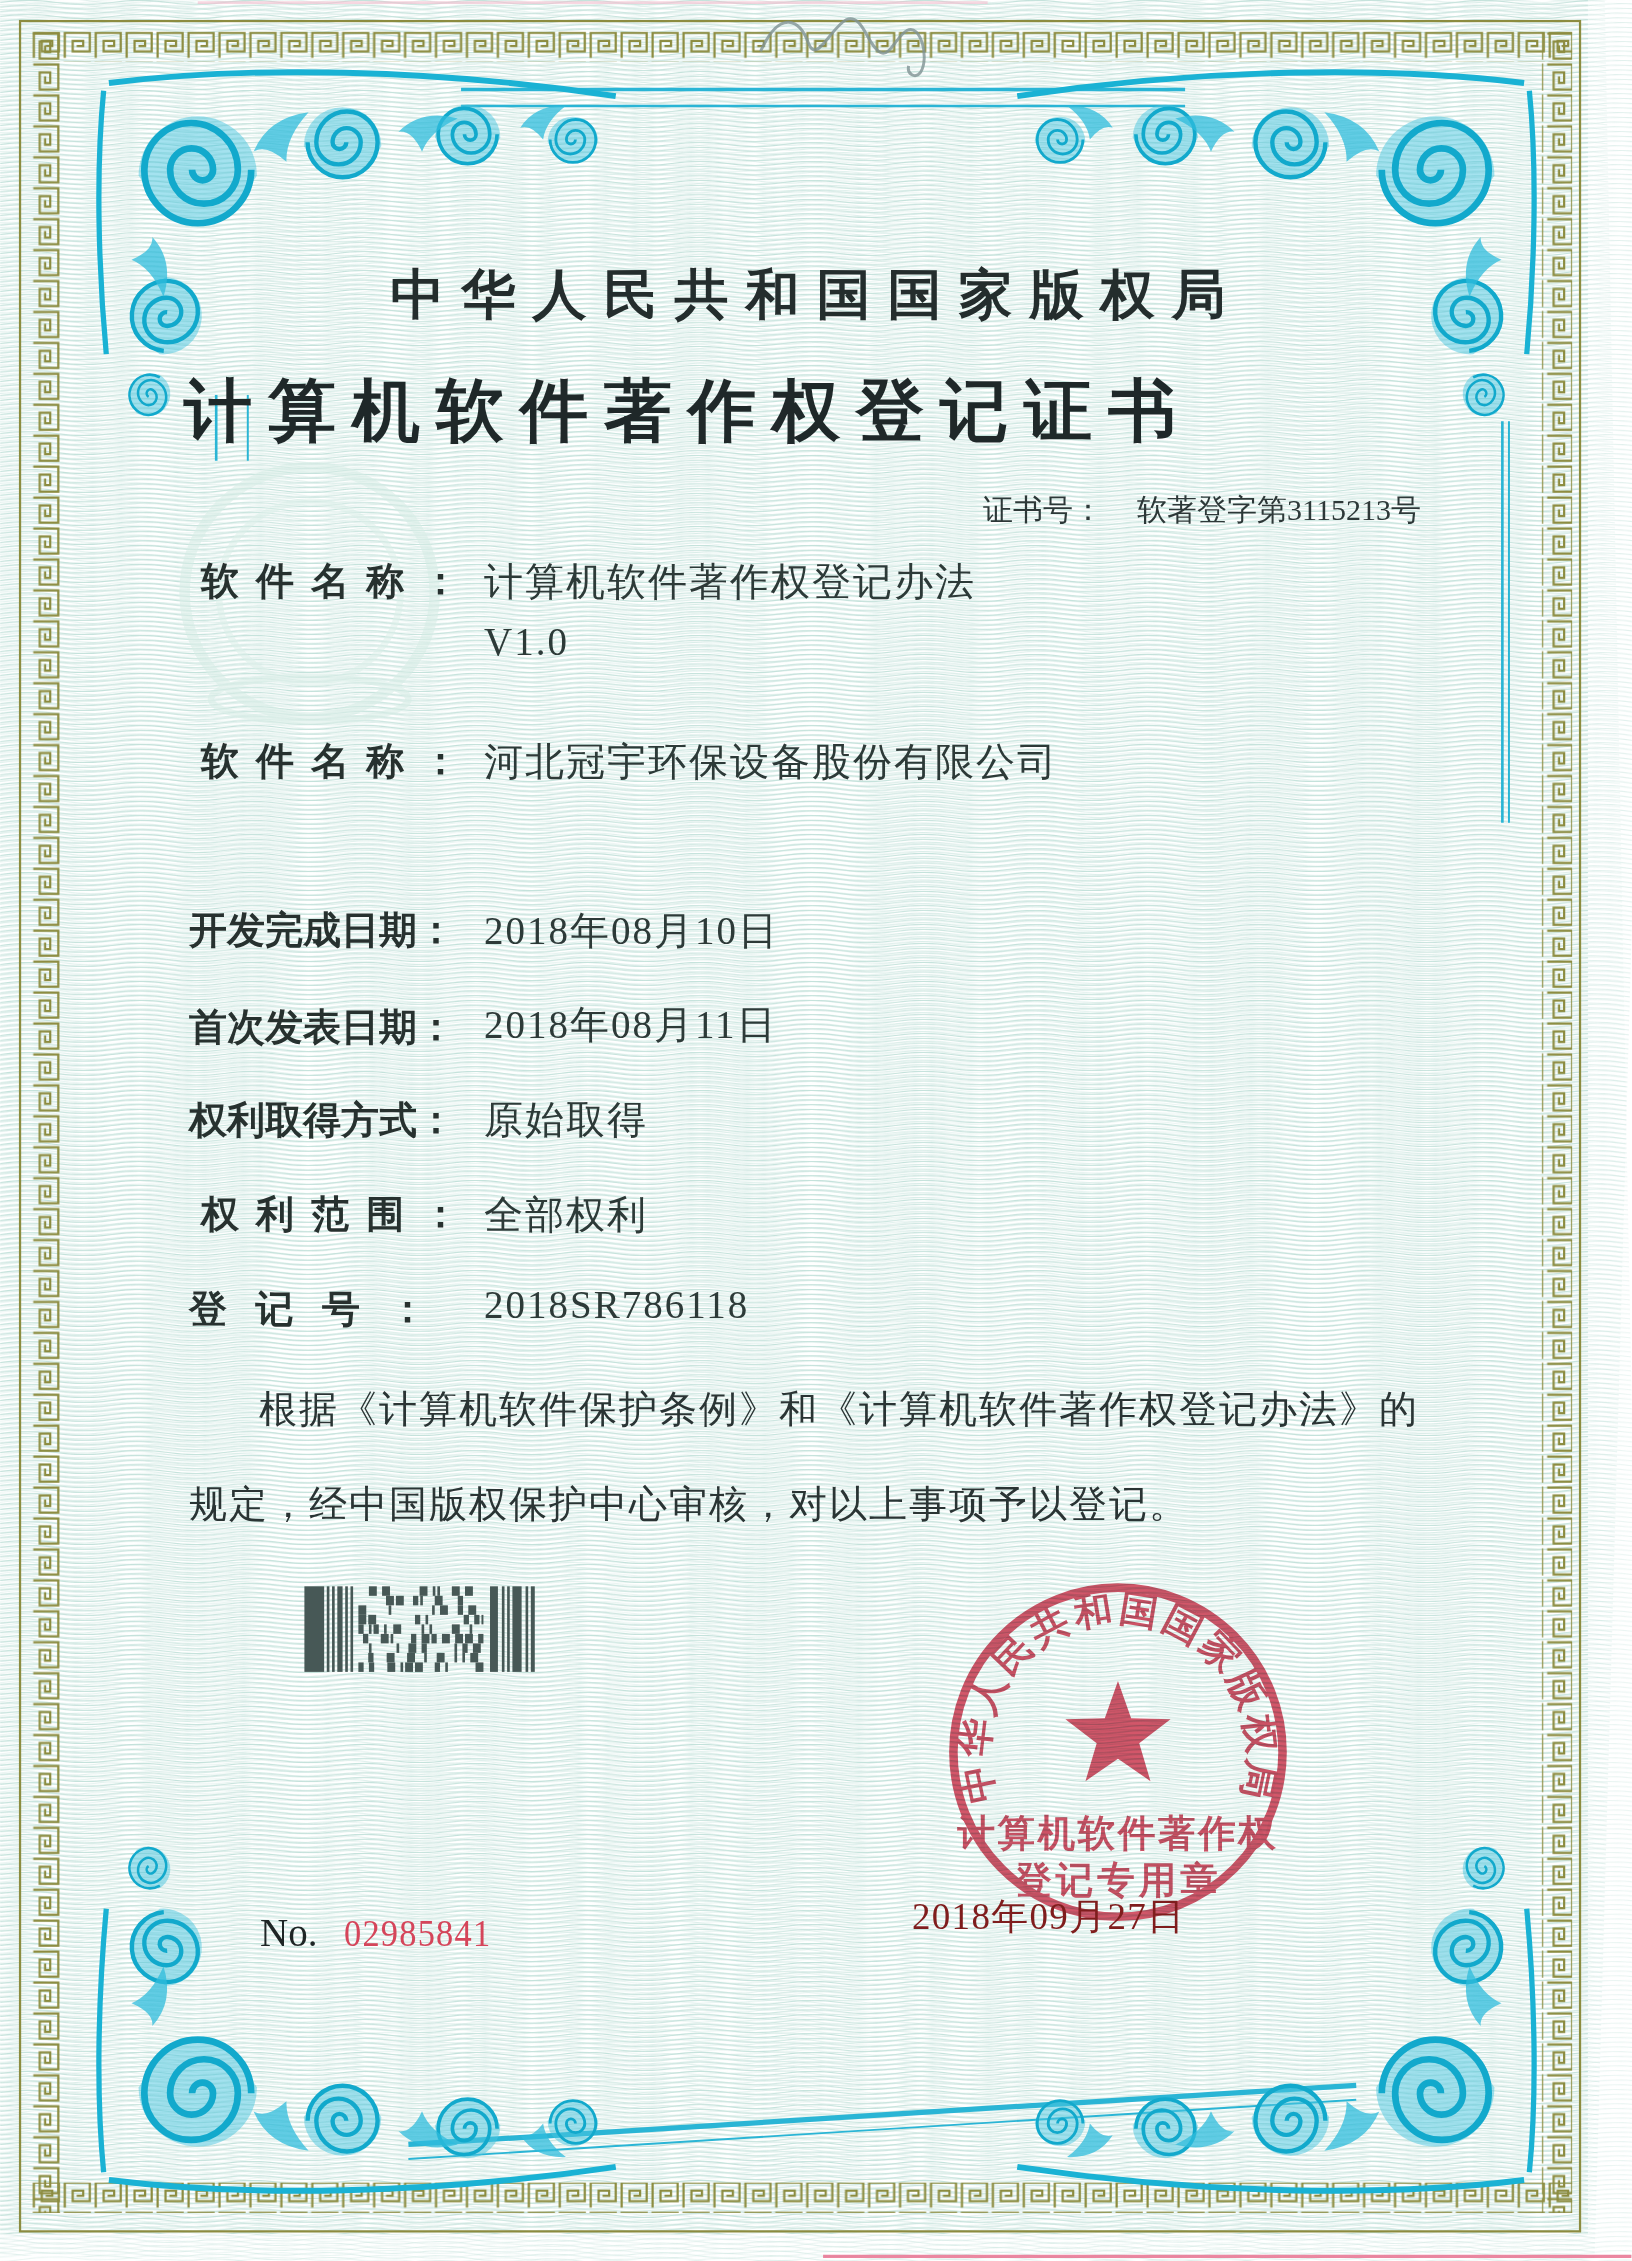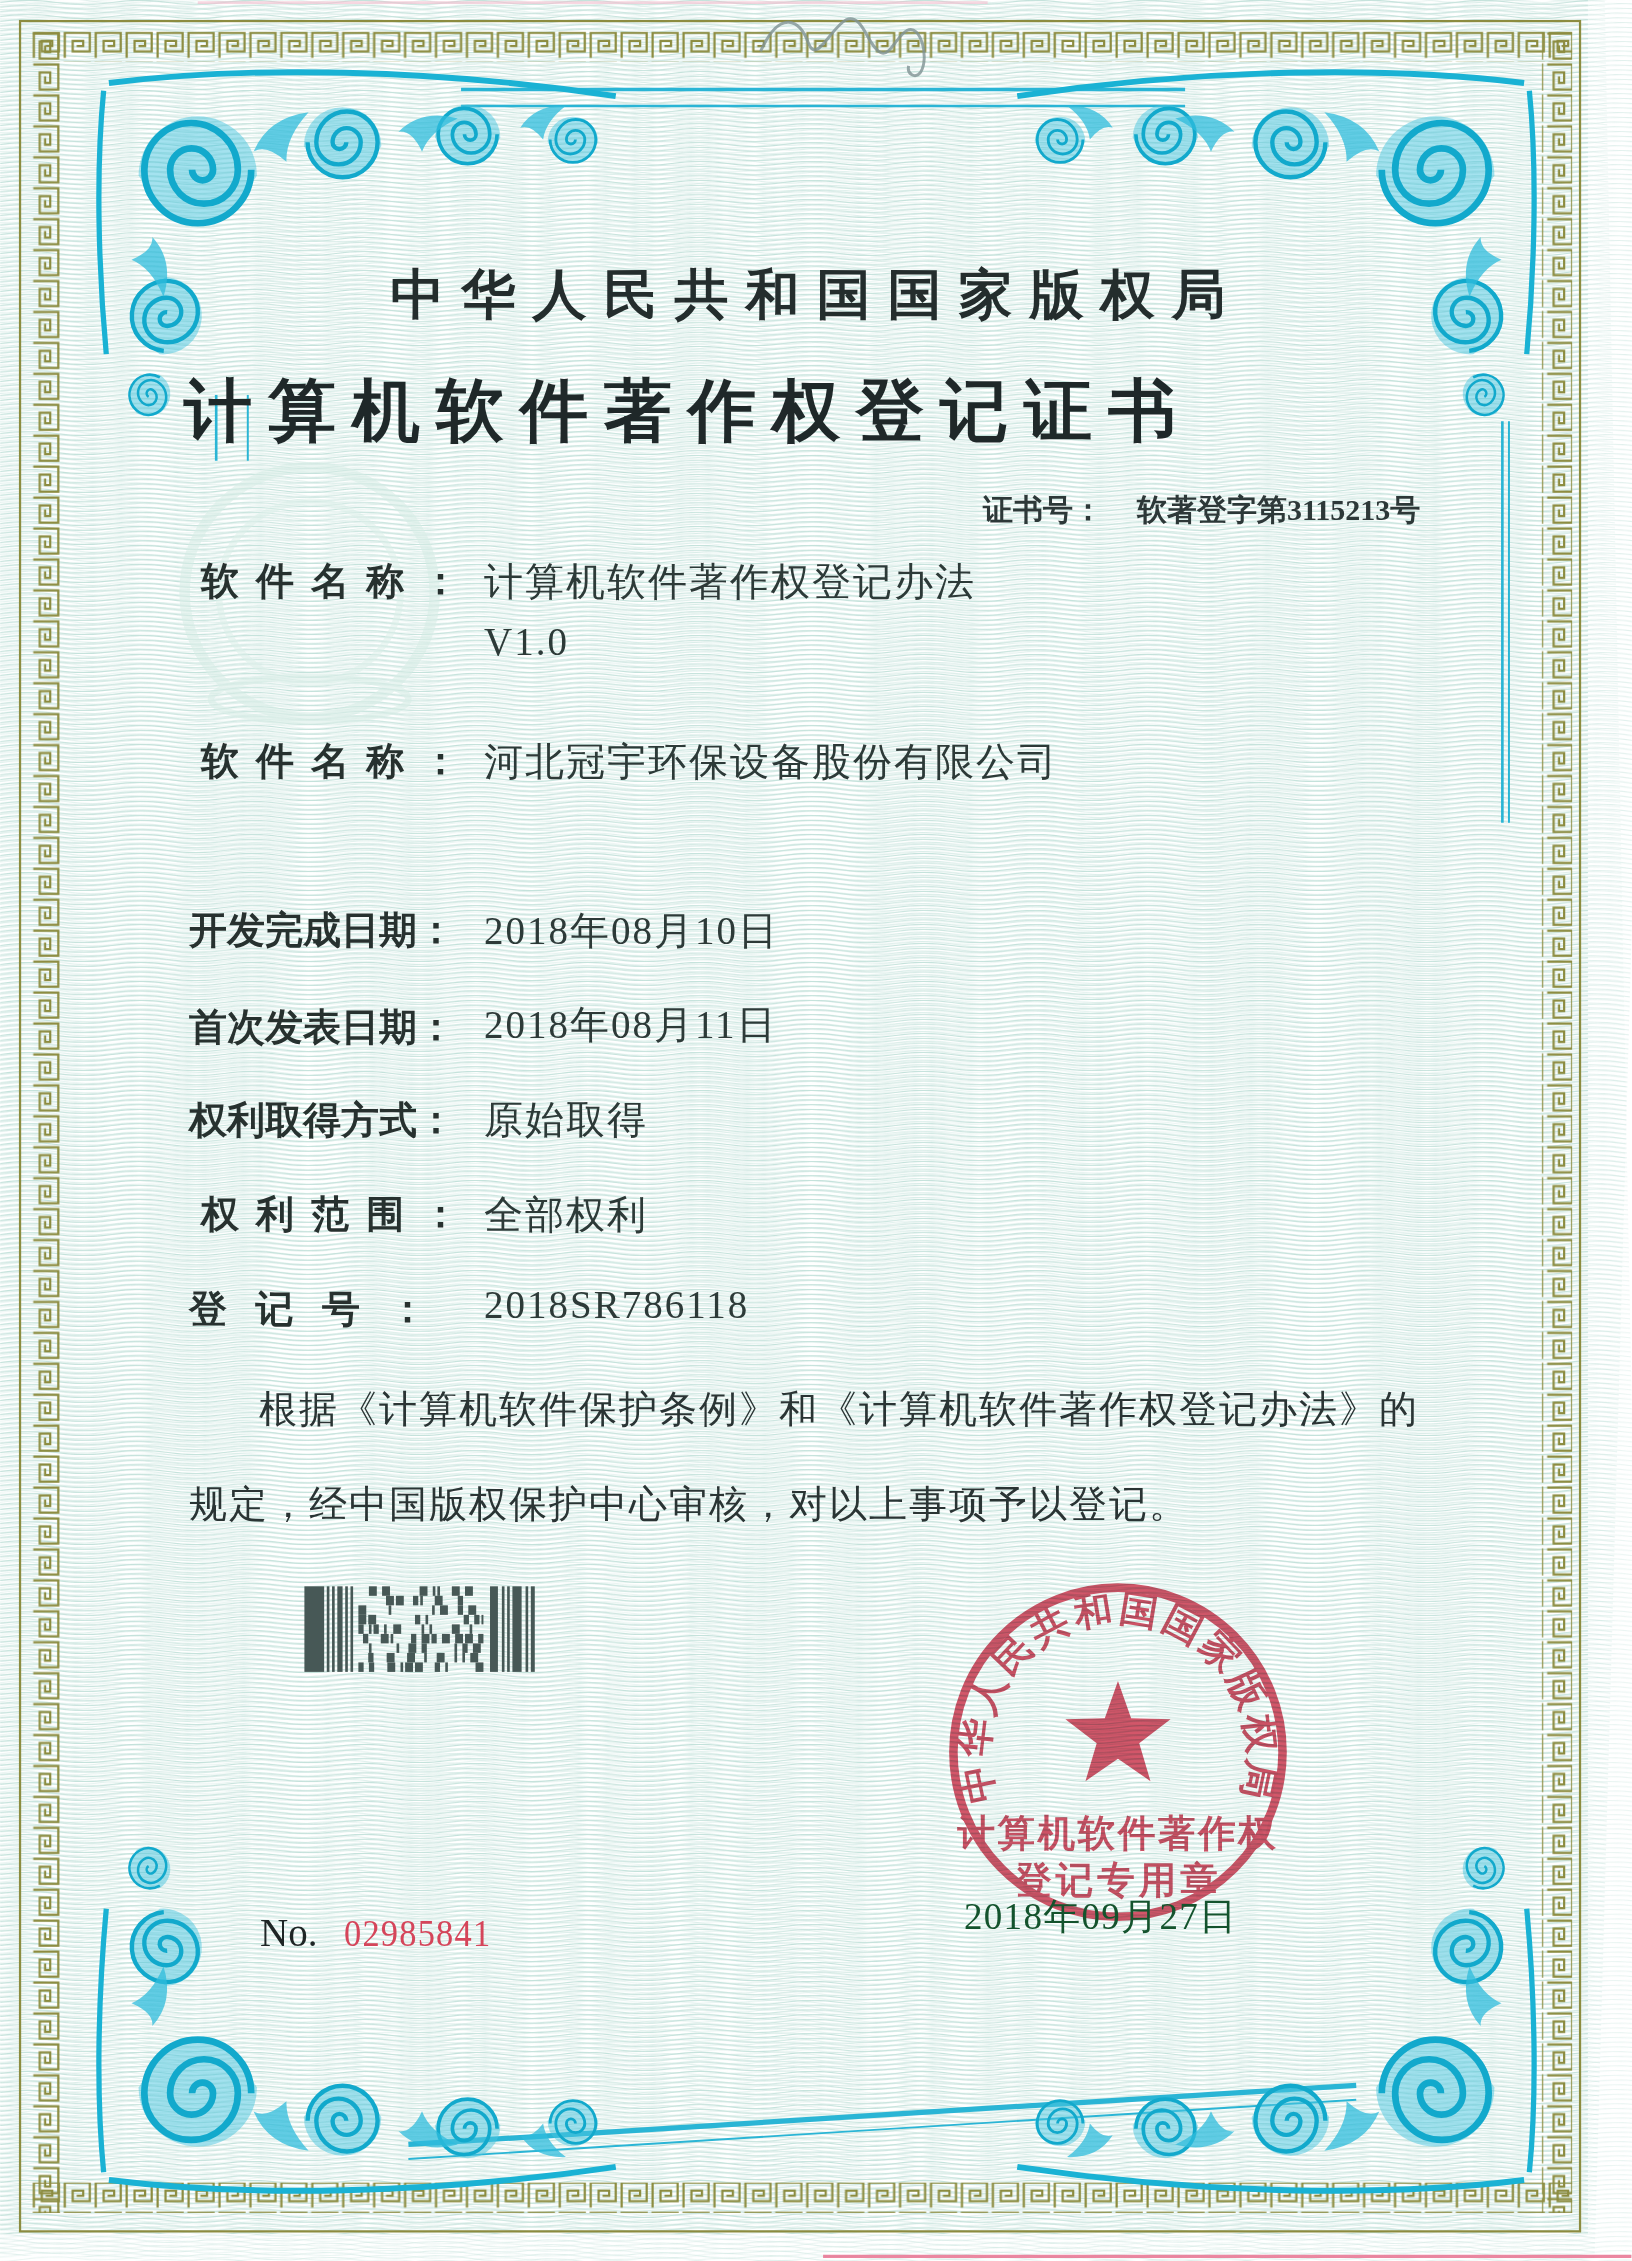--- a/index.html
+++ b/index.html
@@ -5,30 +5,30 @@
   html,body{margin:0;padding:0;background:#ffffff;}
   body{width:1633px;height:2261px;position:relative;overflow:hidden;
        font-family:"Liberation Serif","DejaVu Serif",serif;}
   .page{position:absolute;inset:0;background:#ffffff;}
   .deco-layer{position:absolute;left:0;top:0;width:1633px;height:2261px;z-index:1;}
   .txt{position:absolute;z-index:3;color:#273331;white-space:nowrap;}
   .authority{left:0;top:259px;width:1633px;text-align:center;
              font-size:54px;font-weight:700;letter-spacing:17px;color:#242d2d;}
   .doc-title{left:0;top:366px;width:1376px;text-align:center;
              font-size:68px;font-weight:900;letter-spacing:16px;color:#1f2829;}
-  .certno{left:983px;top:490px;display:flex;gap:34px;font-size:30px;font-weight:700;color:#2d3838;}
+  .certno{left:983px;top:490px;display:flex;gap:34px;font-size:30px;font-weight:400;color:#2d3838;}
   .row-label{left:189px;font-size:38px;font-weight:600;color:#27312f;}
   .row-value{left:484px;font-size:39px;font-weight:500;color:#2d3a38;letter-spacing:2px;}
   .spread{letter-spacing:.45em;margin-left:12px;}
   .spread-wide{letter-spacing:.75em;}
   .para{font-size:38px;letter-spacing:2px;color:#2a3434;font-weight:500;}
   .serial-prefix{left:260px;top:1910px;font-size:39px;color:#1e2525;text-align:right;}
   .serial-number{left:344px;top:1912px;font-size:37px;color:#d5455a;letter-spacing:1.3px;
                  transform:scaleX(.93);transform-origin:left top;font-weight:400;}
-  .seal-date{left:964px;top:1892px;font-size:37px;color:#14532d;letter-spacing:1.3px;z-index:4;}
+  .seal-date{left:912px;top:1892px;font-size:37px;color:#7f1d1d;letter-spacing:1.3px;z-index:4;}
 </style>
 </head>
 <body>
 
 <div class="page">
 
   <svg class="deco-layer" viewBox="0 0 2480 3435" xmlns="http://www.w3.org/2000/svg">
     <defs>
       <pattern id="waves" width="170" height="7.2" patternUnits="userSpaceOnUse">
         <path d="M0,3.6 Q42.5,-2.6 85,3.6 T170,3.6" fill="none" stroke="#c4e2db" stroke-width="1.6"></path>

